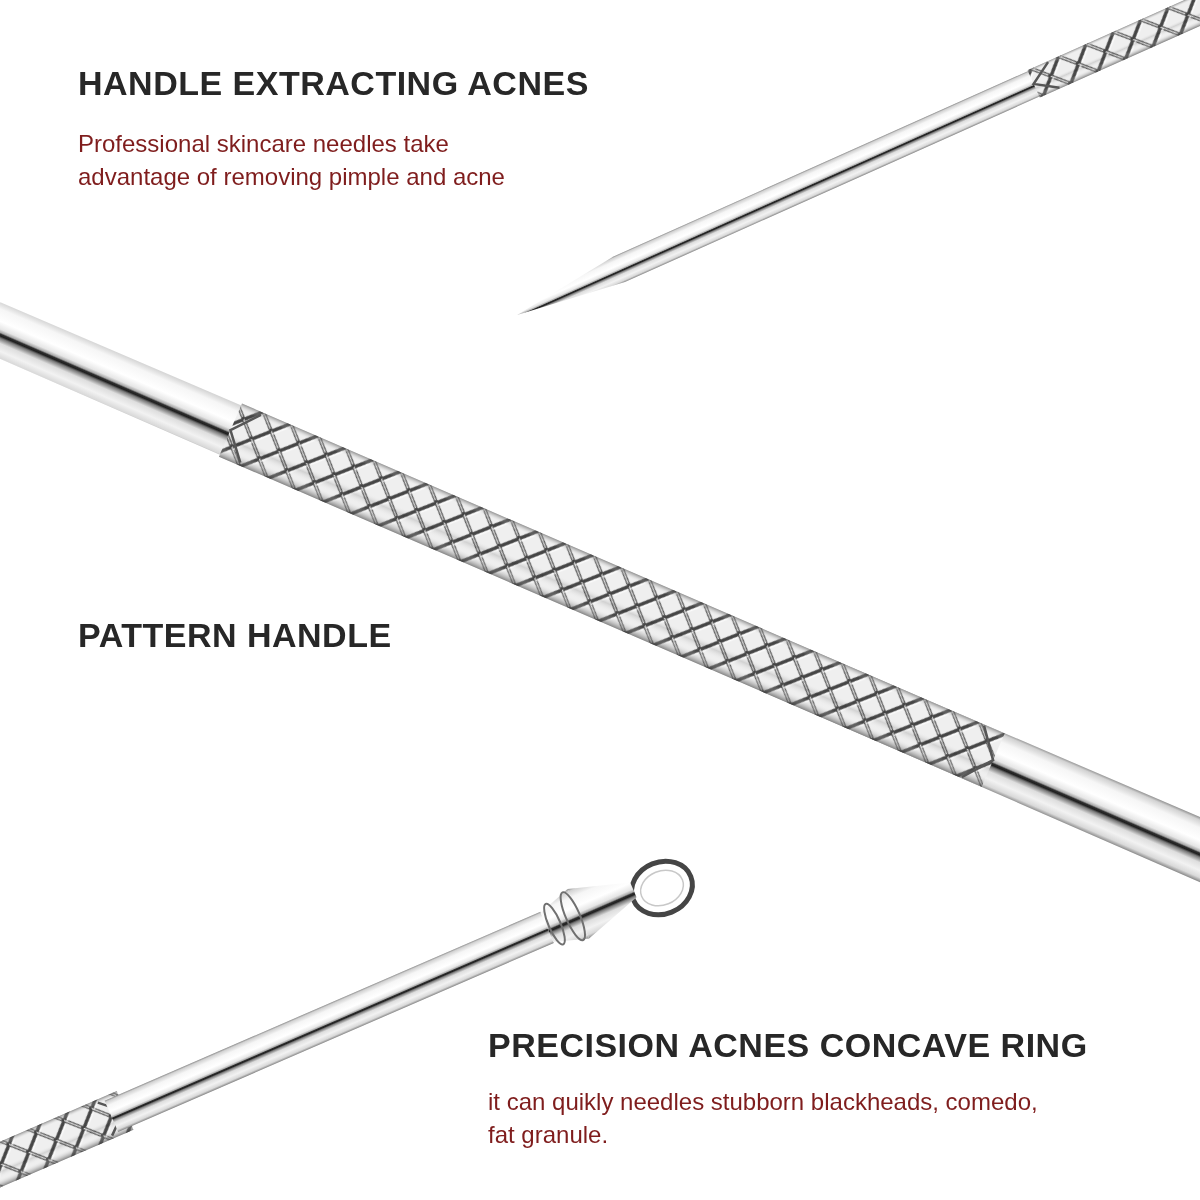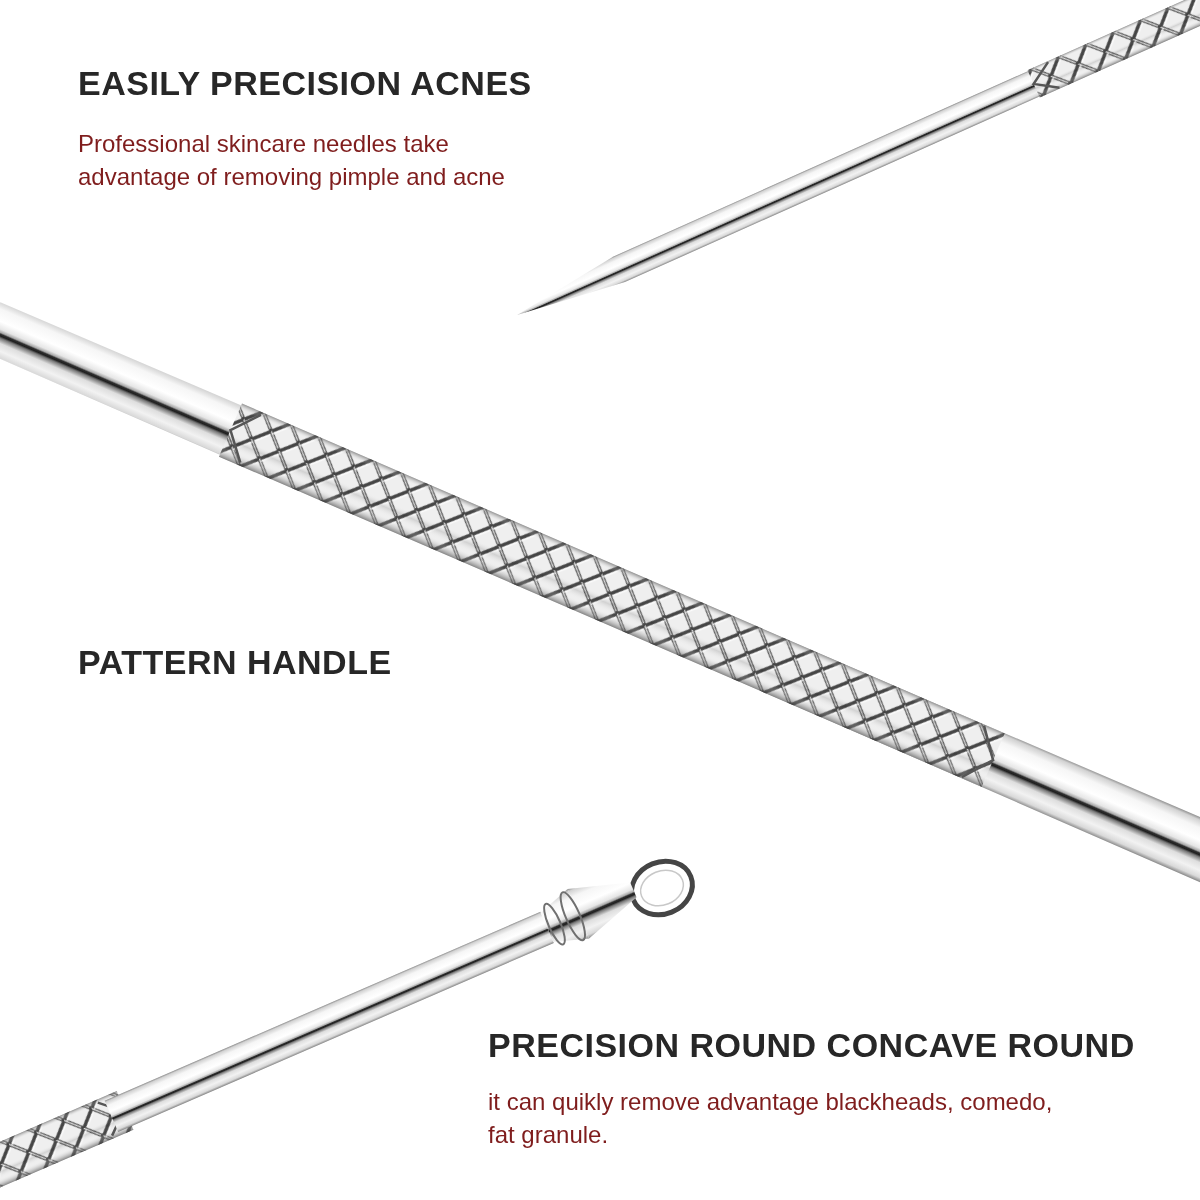--- a/index.html
+++ b/index.html
@@ -29,21 +29,21 @@
   }
   .callout p {
     margin: 0;
     font-size: 24px;
     font-weight: 400;
     color: #7f1d1d;
     line-height: 1.38;
   }
   #callout-extracting { left: 78px; top: 64px; width: 460px; }
   #callout-extracting p { margin-top: 24px; width: 440px; }
-  #callout-handle { left: 78px; top: 643px; width: 420px; }
+  #callout-handle { left: 78px; top: 616px; width: 420px; }
   #callout-handle p { margin-top: 28px; }
   #callout-ring { left: 488px; top: 1026px; width: 600px; }
   #callout-ring p { margin-top: 20px; width: 570px; }
 </style>
 </head>
 <body>
 
 <div id="canvas">
 
   <svg id="tools-svg" viewBox="0 0 1200 1200" xmlns="http://www.w3.org/2000/svg">
@@ -107,26 +107,26 @@
       <path d="M158 -18 L178 0 L158 18" stroke="#565656" stroke-width="2.5" fill="none"></path>
       <path d="M165 -17 L640 -17 L640 17 L165 17 Z" fill="url(#metalV)"></path>
       <path d="M640 -16 L674 -27 L674 27 L640 16 Z" fill="url(#metalV)"></path>
       <path d="M674 -27 L734 -8 L734 8 L674 27 Z" fill="url(#metalV)"></path>
       <ellipse cx="648" cy="0" rx="6" ry="22" fill="none" stroke="#707070" stroke-width="2"></ellipse>
       <ellipse cx="668" cy="0" rx="7" ry="26" fill="none" stroke="#707070" stroke-width="2"></ellipse>
     </g>
   </svg>
 
   <div class="callout" id="callout-extracting">
-    <h2>EASILY PRECISION ACNES</h2>
+    <h2>HANDLE EXTRACTING ACNES</h2>
     <p>Professional skincare needles take advantage of removing pimple and acne</p>
   </div>
 
   <div class="callout" id="callout-handle">
     <h2>PATTERN HANDLE</h2>
   </div>
 
   <div class="callout" id="callout-ring">
-    <h2>PRECISION ROUND CONCAVE ROUND</h2>
-    <p>it can quikly remove advantage blackheads, comedo, fat granule.</p>
+    <h2>PRECISION ACNES CONCAVE RING</h2>
+    <p>it can quikly needles stubborn blackheads, comedo, fat granule.</p>
   </div>
 
 </div>
 
 </body></html>

